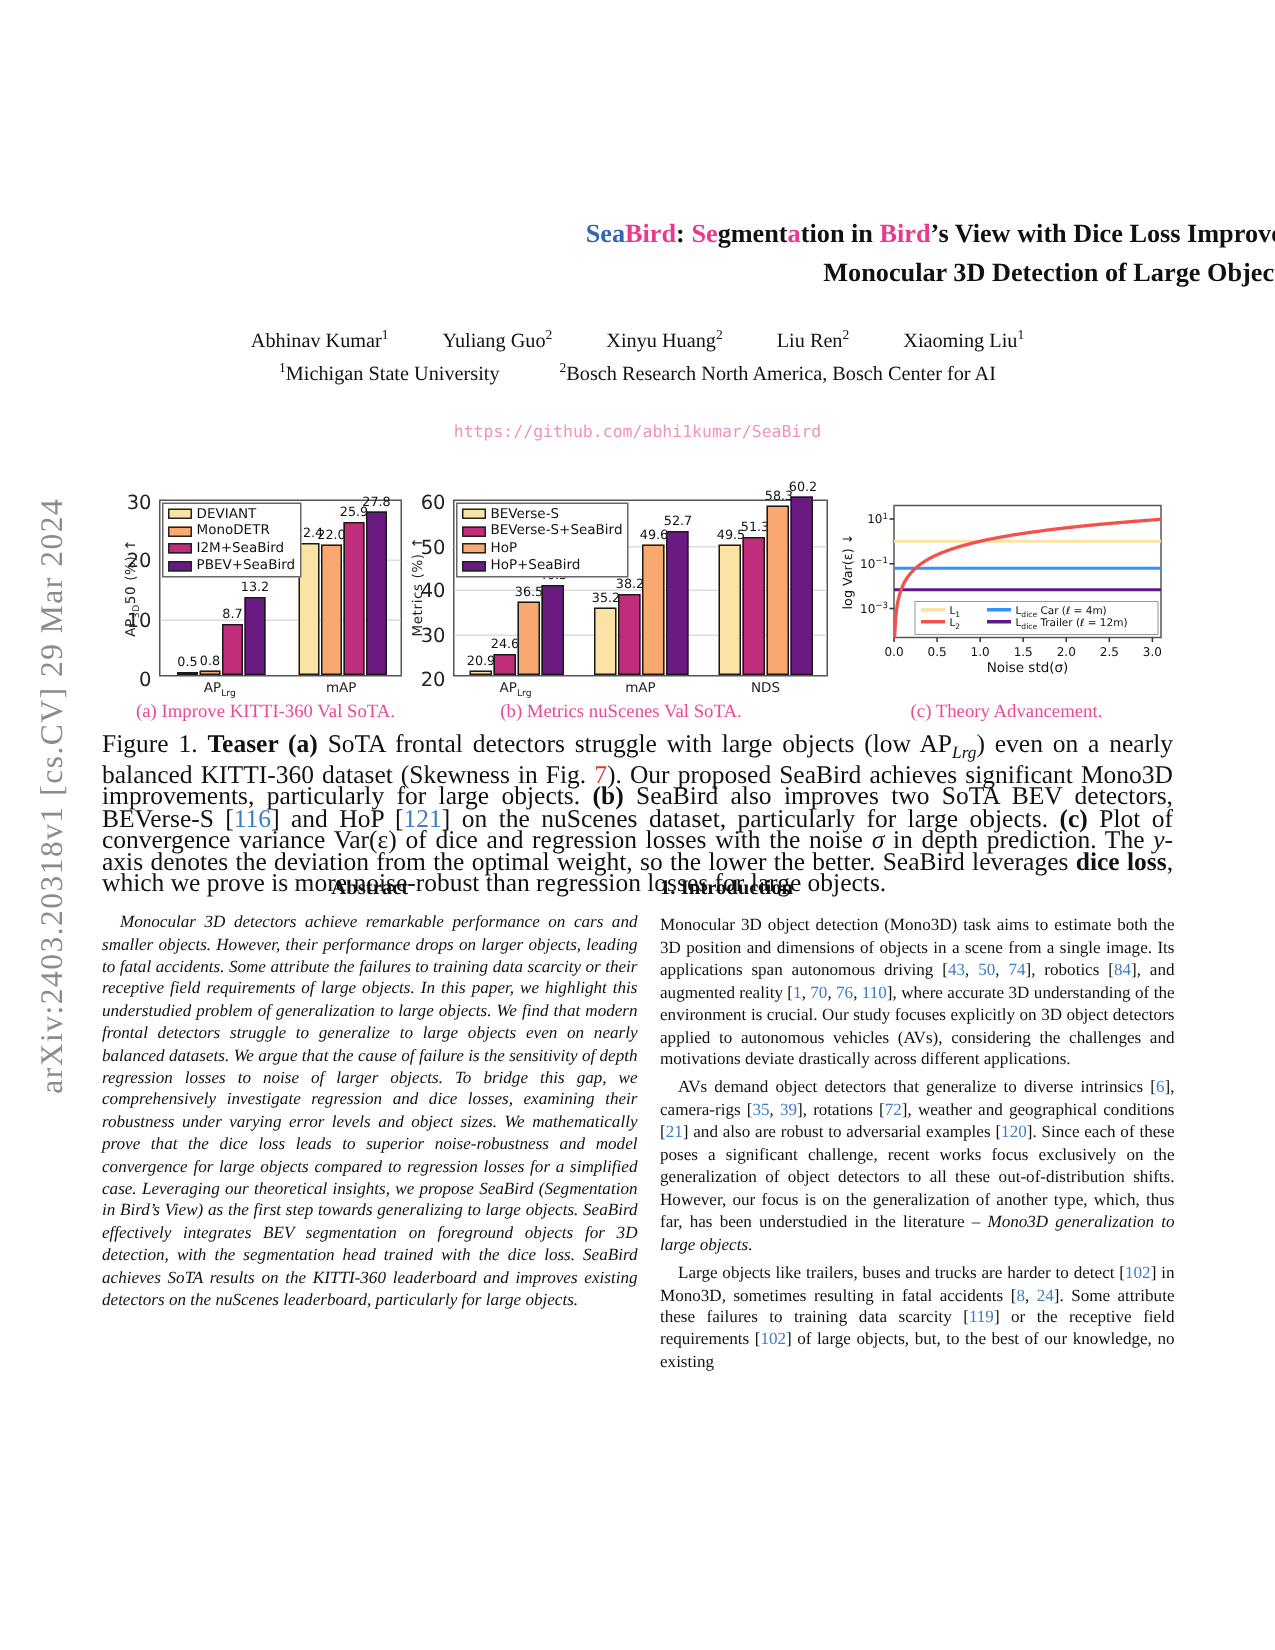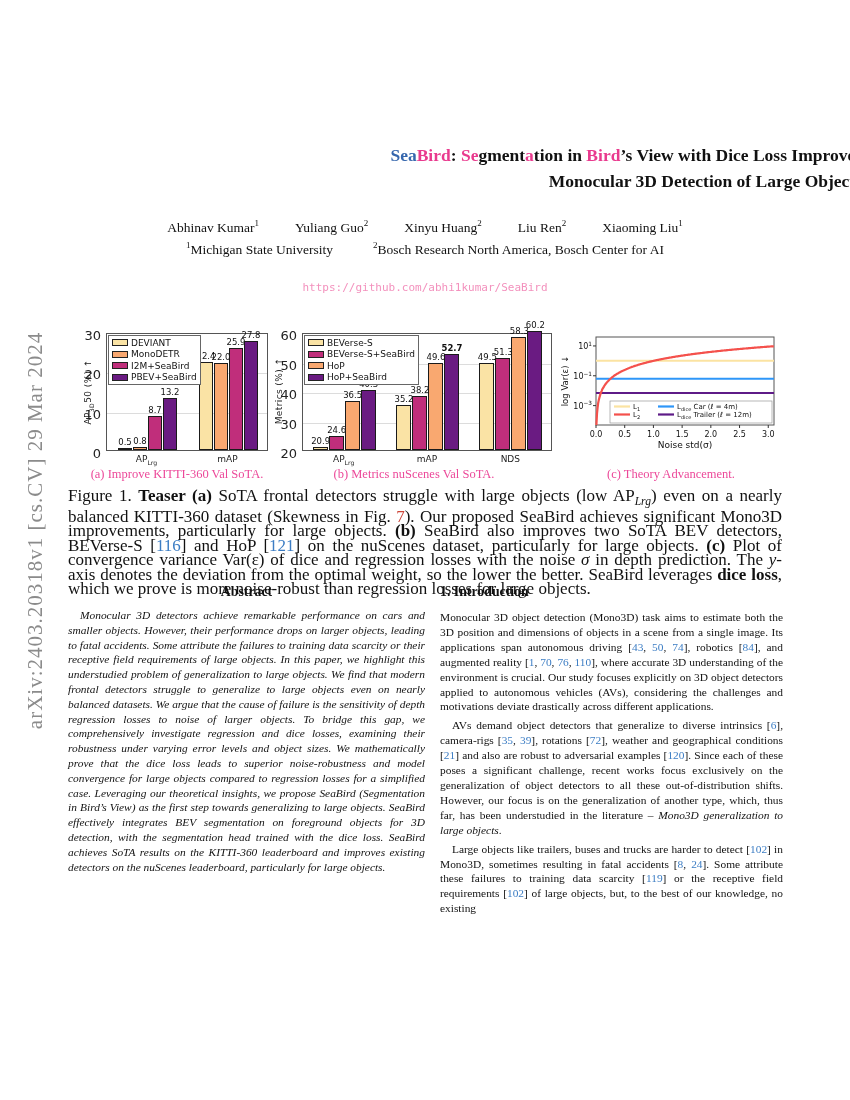--- a/index.html
+++ b/index.html
@@ -142,21 +142,21 @@
         <div class="bval" style="left: 35.6667px; bottom: 49.675px;">36.5</div>
         <div class="bar" style="left: 57.6667px; width: 15px; height: 59.885px; background: rgb(106, 27, 130);"></div>
         <div class="bval" style="left: 51.6667px; bottom: 60.885px;">40.3</div>
         <div class="bar" style="left: 93px; width: 15px; height: 44.84px; background: rgb(250, 227, 165);"></div>
         <div class="bval" style="left: 87px; bottom: 45.84px;">35.2</div>
         <div class="bar" style="left: 109px; width: 15px; height: 53.69px; background: rgb(192, 46, 123);"></div>
         <div class="bval" style="left: 103px; bottom: 54.69px;">38.2</div>
         <div class="bar" style="left: 125px; width: 15px; height: 87.32px; background: rgb(249, 168, 112);"></div>
         <div class="bval" style="left: 119px; bottom: 88.32px;">49.6</div>
         <div class="bar" style="left: 141px; width: 15px; height: 96.465px; background: rgb(106, 27, 130);"></div>
-        <div class="bval" style="left: 135px; bottom: 97.465px; font-weight: bold;">52.7</div>
+        <div class="bval" style="left: 135px; bottom: 97.465px;">52.7</div>
         <div class="bar" style="left: 176.333px; width: 15px; height: 87.025px; background: rgb(250, 227, 165);"></div>
         <div class="bval" style="left: 170.333px; bottom: 88.025px;">49.5</div>
         <div class="bar" style="left: 192.333px; width: 15px; height: 92.335px; background: rgb(192, 46, 123);"></div>
         <div class="bval" style="left: 186.333px; bottom: 93.335px;">51.3</div>
         <div class="bar" style="left: 208.333px; width: 15px; height: 112.985px; background: rgb(249, 168, 112);"></div>
         <div class="bval" style="left: 202.333px; bottom: 113.985px;">58.3</div>
         <div class="bar" style="left: 224.333px; width: 15px; height: 118.59px; background: rgb(106, 27, 130);"></div>
         <div class="bval" style="left: 218.333px; bottom: 119.59px;">60.2</div>
         <div class="bc-legend">
           <div class="lg-row">

